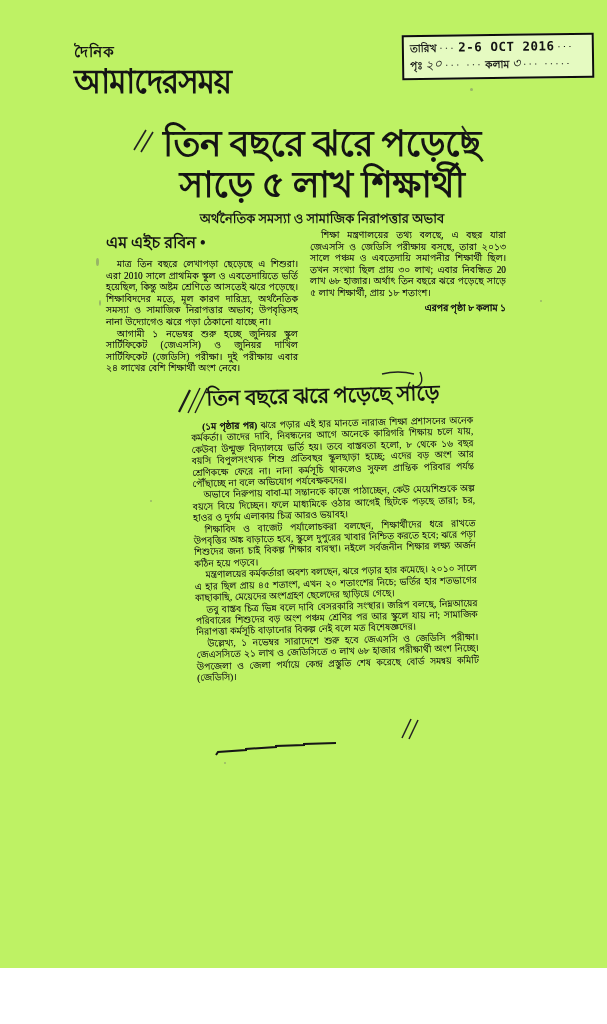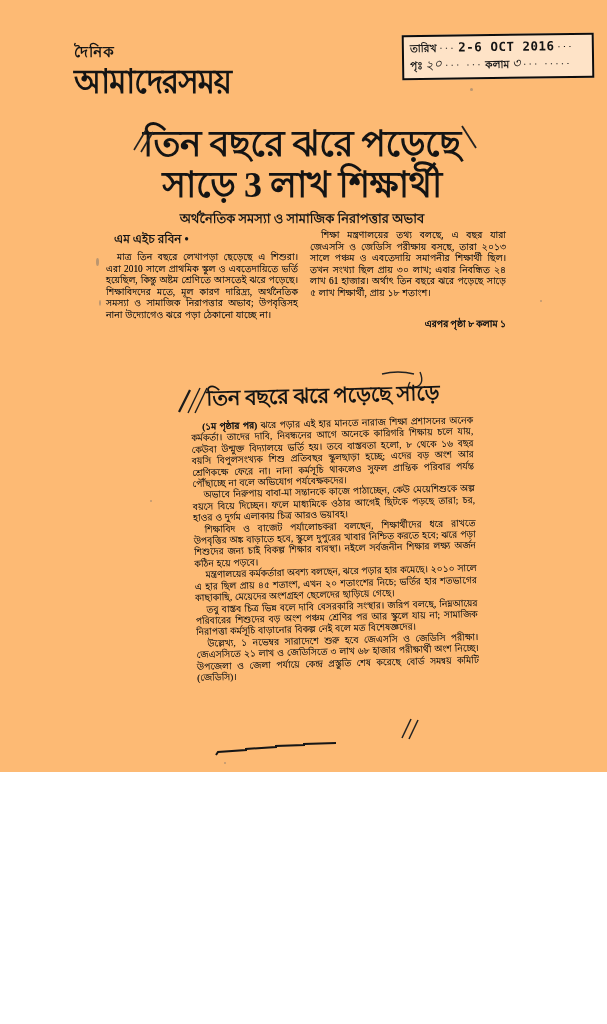--- a/index.html
+++ b/index.html
@@ -1,51 +1,51 @@
 <!DOCTYPE html>
 <html><head>
 <meta charset="utf-8">
 <style>
   html,body{margin:0;padding:0;background:#ffffff;}
   .page{
-    position:relative;width:607px;height:772px;overflow:hidden;
-    background:#fdba74;
+    position:relative;width:607px;height:968px;overflow:hidden;
+    background:#bef264;
     font-family:"Liberation Serif","DejaVu Serif",serif;
     color:#141414;
   }
   
   .masthead{position:absolute;left:74px;top:40px;}
   .masthead-prefix{font-size:15px;font-weight:700;letter-spacing:1px;}
   .masthead-title{font-size:31px;font-weight:900;letter-spacing:-1px;line-height:32px;transform:scaleY(1.08);transform-origin:left top;}
   
   .stamp{
     position:absolute;left:402px;top:34px;width:176px;
     border:2.5px solid #0d0d0d;padding:3px 6px 4px;
     transform:rotate(-0.8deg);background:rgba(255,255,255,.6);
     font-size:10.5px;font-weight:700;line-height:16px;white-space:nowrap;
   }
   .stamp-date{font-family:"DejaVu Sans Mono",monospace;font-size:12.5px;font-weight:700;letter-spacing:.5px;}
   .hand{display:inline-block;font-size:13px;font-weight:400;transform:rotate(-8deg);font-style:italic;}
   .leader{letter-spacing:2px;font-weight:400;}
   
-  .headline{position:absolute;left:135px;top:124px;width:334px;text-align:center;}
+  .headline{position:absolute;left:155px;top:124px;width:334px;text-align:center;}
   .headline h1{margin:0;font-size:36px;line-height:41px;font-weight:800;letter-spacing:-.5px;}
   .subhead{font-size:13px;font-weight:700;margin-top:3px;}
   .penmark{position:absolute;pointer-events:none;}
   
   .front{position:absolute;left:106px;top:230px;width:400px;display:flex;gap:12px;}
   .colL{width:192px;}
   .colR{width:196px;}
-  .byline{font-size:12px;font-weight:800;margin:0 8px 2px;}
+  .byline{font-size:16px;font-weight:800;margin:0 0 2px;}
   .front p,.cont p{
     font-size:9.3px;line-height:11.6px;text-align:justify;margin:0;
     text-indent:11px;text-shadow:0 0 .5px rgba(20,20,20,.65);
     word-spacing:.5px;
   }
-  .jump{font-size:9.3px;font-weight:800;text-align:right;margin-top:17px;text-shadow:0 0 .5px rgba(20,20,20,.6);}
+  .jump{font-size:9.3px;font-weight:800;text-align:right;margin-top:1px;text-shadow:0 0 .5px rgba(20,20,20,.6);}
   
   .cont{position:absolute;left:190px;top:383px;width:282px;transform:rotate(-1.4deg);transform-origin:left top;}
   .cont-head{margin:0 0 4px 16px;font-size:21px;font-weight:800;letter-spacing:-.3px;}
   .cont p{font-size:9.2px;line-height:11.4px;}
   .cont-lead{font-weight:800;}
   
   .speck{position:absolute;background:#6b6b6b;border-radius:50%;opacity:.45;}
   svg{display:block;}
 </style>
 </head>
@@ -70,39 +70,40 @@
       <span class="hand">২০</span>
       <span class="leader">··· ···</span>
       <span>কলাম</span>
       <span class="hand">৩</span>
       <span class="leader">··· ·····</span>
     </div>
   </div>
 
   <div class="headline">
     <h1>তিন বছরে ঝরে পড়েছে</h1>
-    <h1>সাড়ে 3 লাখ শিক্ষার্থী</h1>
+    <h1>সাড়ে ৫ লাখ শিক্ষার্থী</h1>
     <div class="subhead">অর্থনৈতিক সমস্যা ও সামাজিক নিরাপত্তার অভাব</div>
   </div>
 
   <svg class="penmark" style="left:130px;top:128px;" width="26" height="26">
     <line x1="4" y1="22" x2="16" y2="2" stroke="#222" stroke-width="1.6"></line>
     <line x1="11" y1="24" x2="23" y2="4" stroke="#222" stroke-width="1.6"></line>
   </svg>
   <svg class="penmark" style="left:458px;top:122px;" width="22" height="30">
     <line x1="4" y1="4" x2="18" y2="26" stroke="#222" stroke-width="1.8"></line>
   </svg>
 
   <div class="front">
     <div class="colL">
       <div class="byline">এম এইচ রবিন •</div>
       <p>মাত্র তিন বছরে লেখাপড়া ছেড়েছে এ শিশুরা। এরা 2010 সালে প্রাথমিক স্কুল ও এবতেদায়িতে ভর্তি হয়েছিল, কিন্তু অষ্টম শ্রেণিতে আসতেই ঝরে পড়েছে। শিক্ষাবিদদের মতে, মূল কারণ দারিদ্র্য, অর্থনৈতিক সমস্যা ও সামাজিক নিরাপত্তার অভাব; উপবৃত্তিসহ নানা উদ্যোগেও ঝরে পড়া ঠেকানো যাচ্ছে না।</p>
+      <p>আগামী ১ নভেম্বর শুরু হচ্ছে জুনিয়র স্কুল সার্টিফিকেট (জেএসসি) ও জুনিয়র দাখিল সার্টিফিকেট (জেডিসি) পরীক্ষা। দুই পরীক্ষায় এবার ২৪ লাখের বেশি শিক্ষার্থী অংশ নেবে।</p>
     </div>
     <div class="colR">
-      <p>শিক্ষা মন্ত্রণালয়ের তথ্য বলছে, এ বছর যারা জেএসসি ও জেডিসি পরীক্ষায় বসছে, তারা ২০১৩ সালে পঞ্চম ও এবতেদায়ি সমাপনীর শিক্ষার্থী ছিল। তখন সংখ্যা ছিল প্রায় ৩০ লাখ; এবার নিবন্ধিত ২৪ লাখ 61 হাজার। অর্থাৎ তিন বছরে ঝরে পড়েছে সাড়ে ৫ লাখ শিক্ষার্থী, প্রায় ১৮ শতাংশ।</p>
+      <p>শিক্ষা মন্ত্রণালয়ের তথ্য বলছে, এ বছর যারা জেএসসি ও জেডিসি পরীক্ষায় বসছে, তারা ২০১৩ সালে পঞ্চম ও এবতেদায়ি সমাপনীর শিক্ষার্থী ছিল। তখন সংখ্যা ছিল প্রায় ৩০ লাখ; এবার নিবন্ধিত 20 লাখ ৬৮ হাজার। অর্থাৎ তিন বছরে ঝরে পড়েছে সাড়ে ৫ লাখ শিক্ষার্থী, প্রায় ১৮ শতাংশ।</p>
       <div class="jump">এরপর পৃষ্ঠা ৮ কলাম ১</div>
     </div>
   </div>
 
   <svg class="penmark" style="left:380px;top:368px;" width="60" height="22">
     <path d="M2 6 Q18 2 34 6" stroke="#222" stroke-width="1.4" fill="none"></path>
     <path d="M40 4 q6 14 -8 16 q-6 1 -2 -6" stroke="#222" stroke-width="1.4" fill="none"></path>
   </svg>
 
   <div class="cont">

